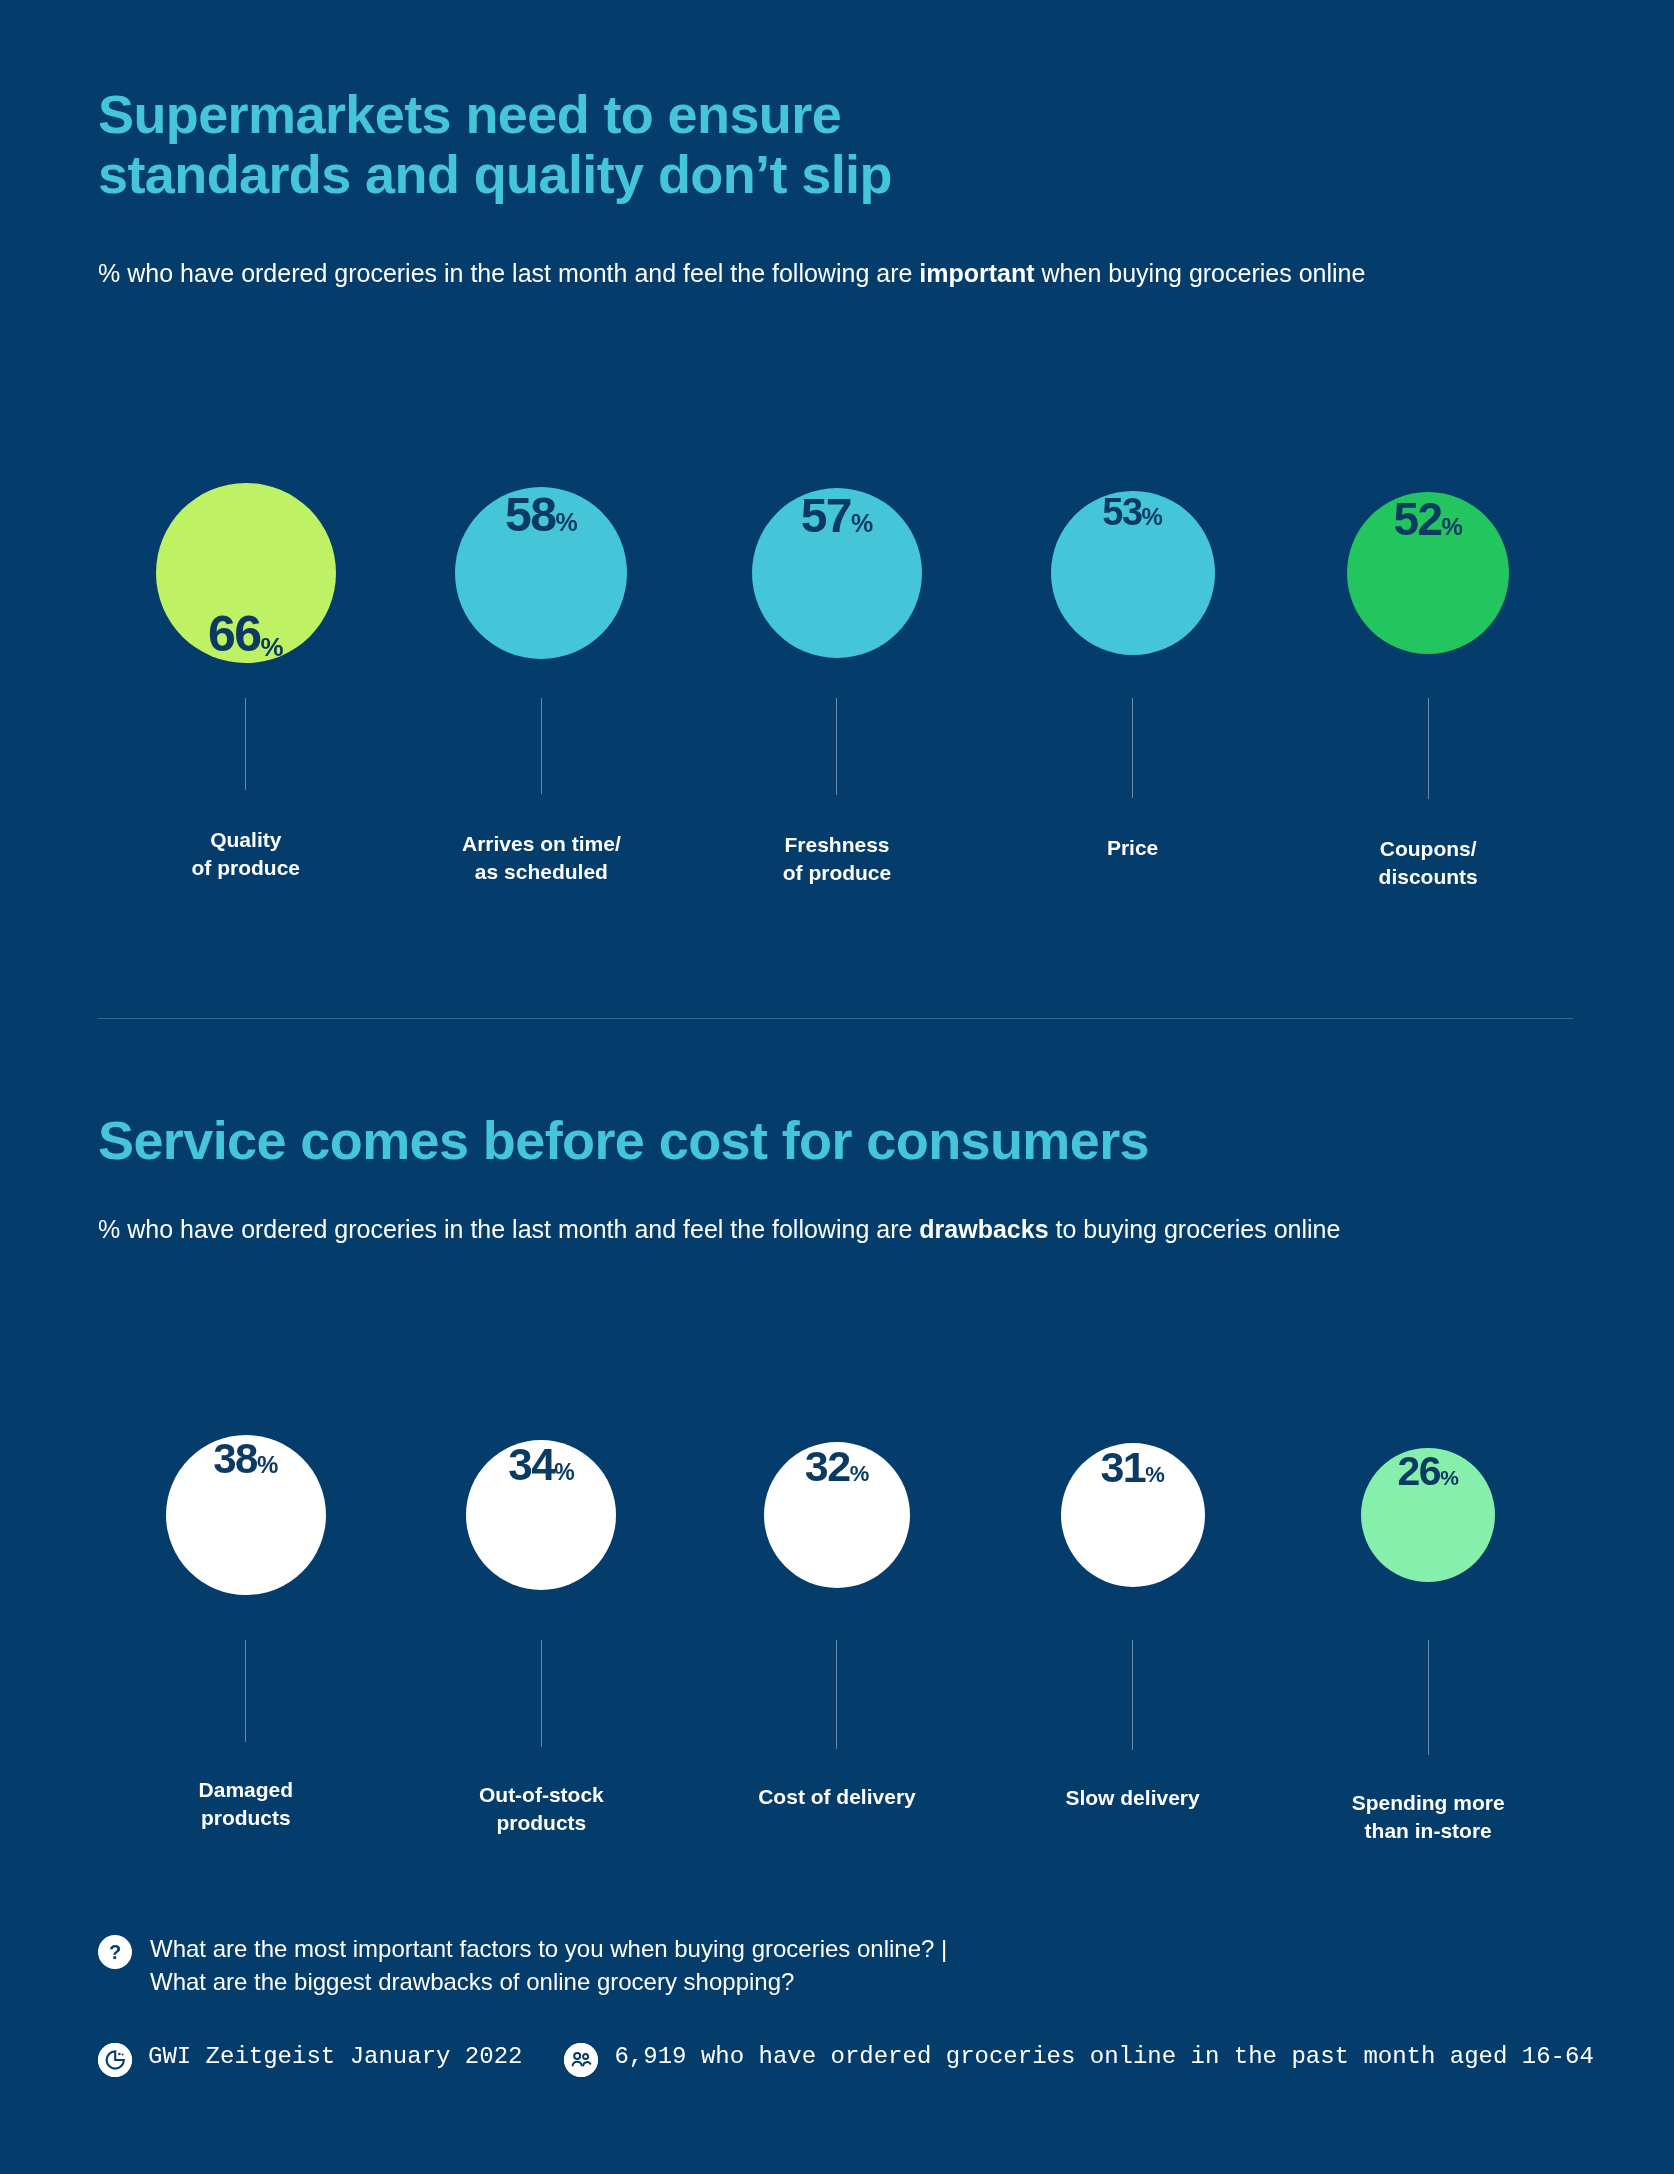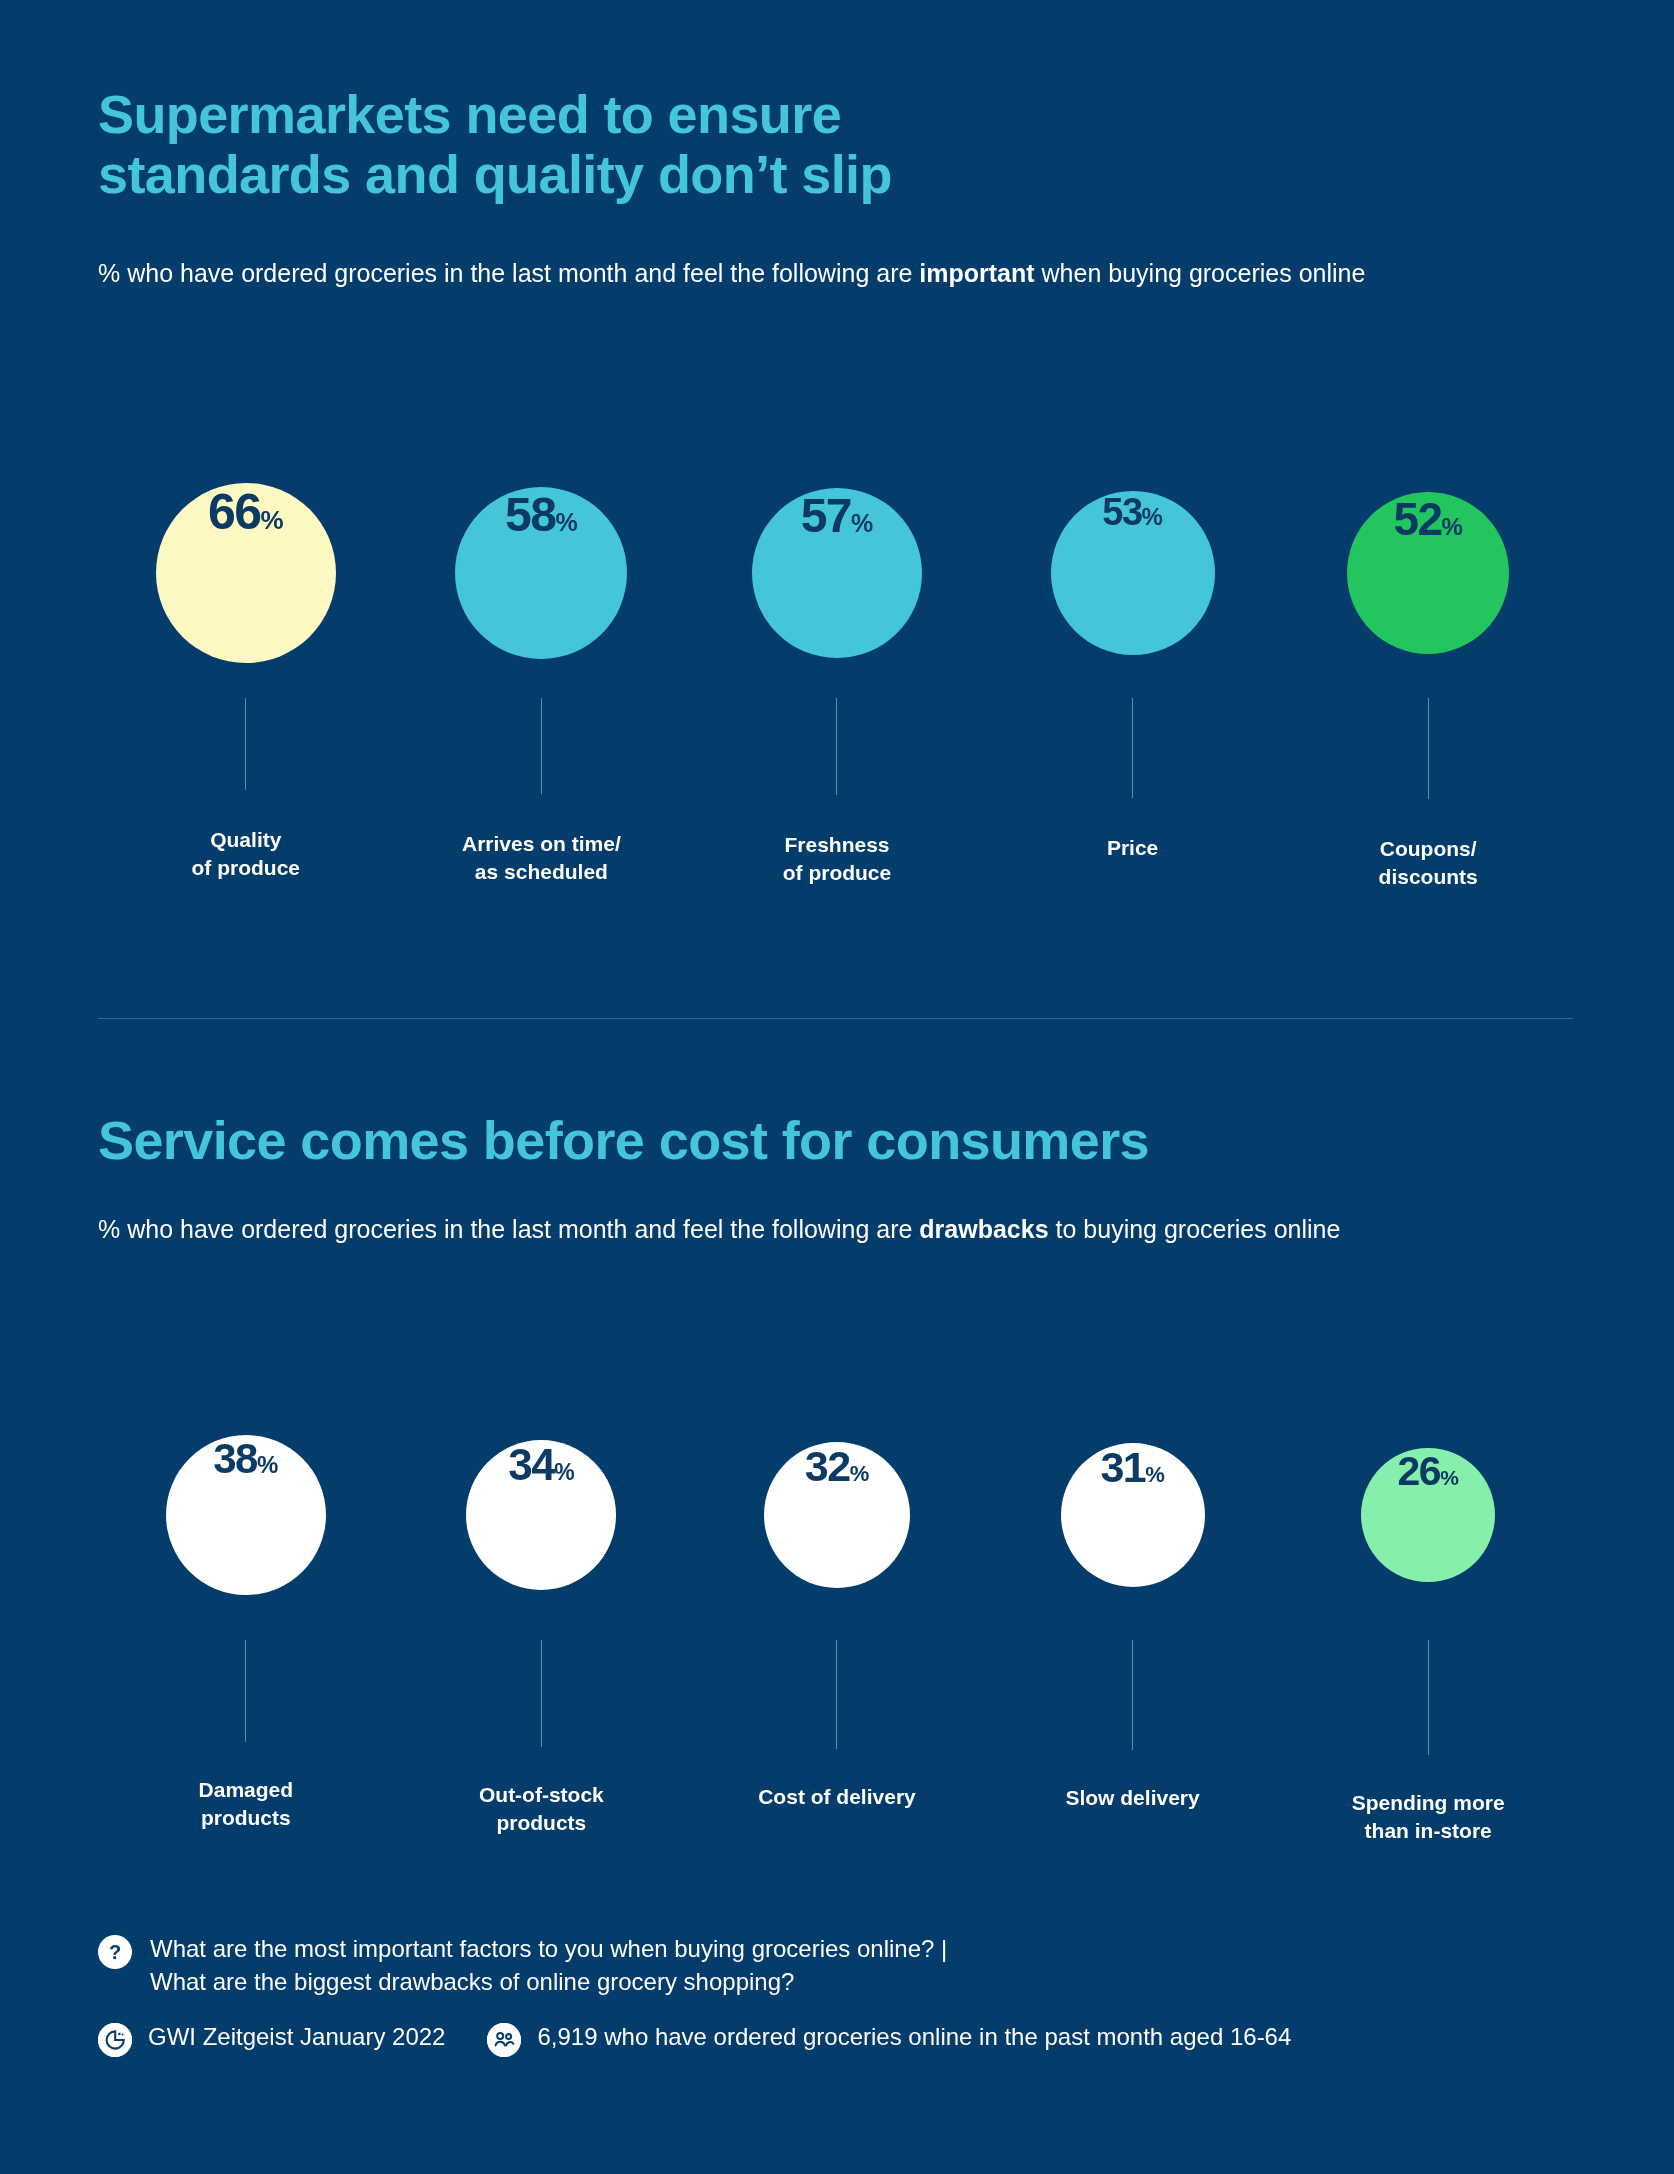--- a/index.html
+++ b/index.html
@@ -119,21 +119,21 @@
     left: 98px;
     top: 1932px;
     width: 1500px;
     color: #ffffff;
   }
   .foot-line {
     display: flex;
     align-items: flex-start;
     gap: 18px;
   }
-  .foot-line + .foot-line { margin-top: 22px; }
+  .foot-line + .foot-line { margin-top: 42px; font-family: Liberation Mono, monospace; }
   .foot-text {
     font-size: 24px;
     line-height: 1.38;
     white-space: pre-line;
   }
   .badge {
     flex: 0 0 auto;
     width: 34px;
     height: 34px;
     border-radius: 50%;
@@ -167,21 +167,21 @@
   <div class="section-head" id="head1">
     <h1 class="headline">Supermarkets need to ensure
 standards and quality don’t slip</h1>
   </div>
   <p class="subhead" id="sub1"><span>% who have ordered groceries in the last month and feel
 the following are </span><span class="em">important</span><span> when buying groceries online</span></p>
 
   <div class="bubble-row" id="row1">
       <div class="bubble-item">
         <div class="circle-slot">
-          <div class="circle" style="width: 180px; height: 180px; background: #fef9c3; color: rgb(11, 58, 99);">
+          <div class="circle" style="width: 180px; height: 180px; background: #bef264; color: rgb(11, 58, 99); align-items: flex-end;">
             <span class="num" style="font-size: 50px;">66</span>
             <span class="pct" style="font-size: 26px;">%</span>
           </div>
         </div>
         <div class="connector" style="height: 92px;"></div>
         <div class="bubble-label">Quality
 of produce</div>
       </div>
       <div class="bubble-item">
         <div class="circle-slot">

